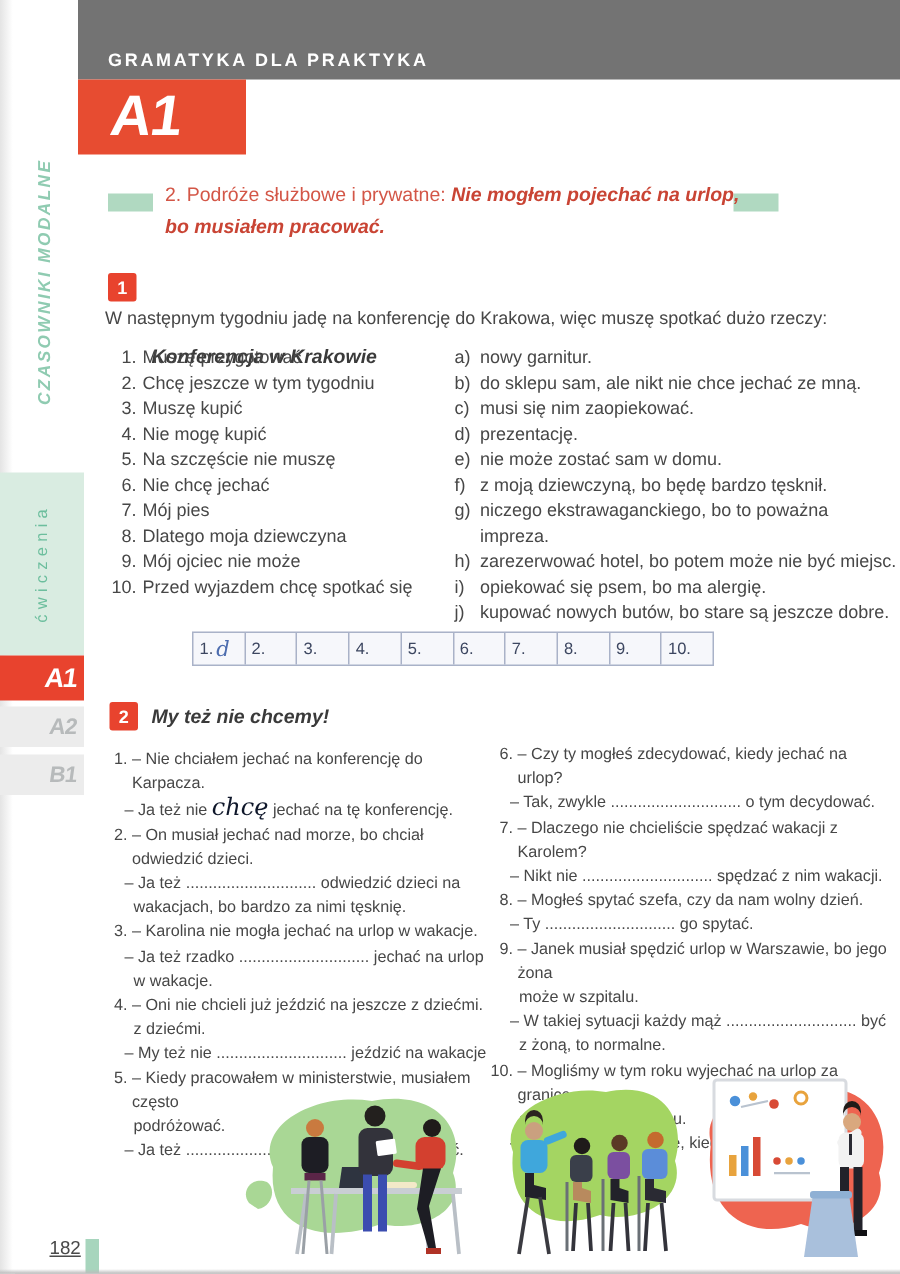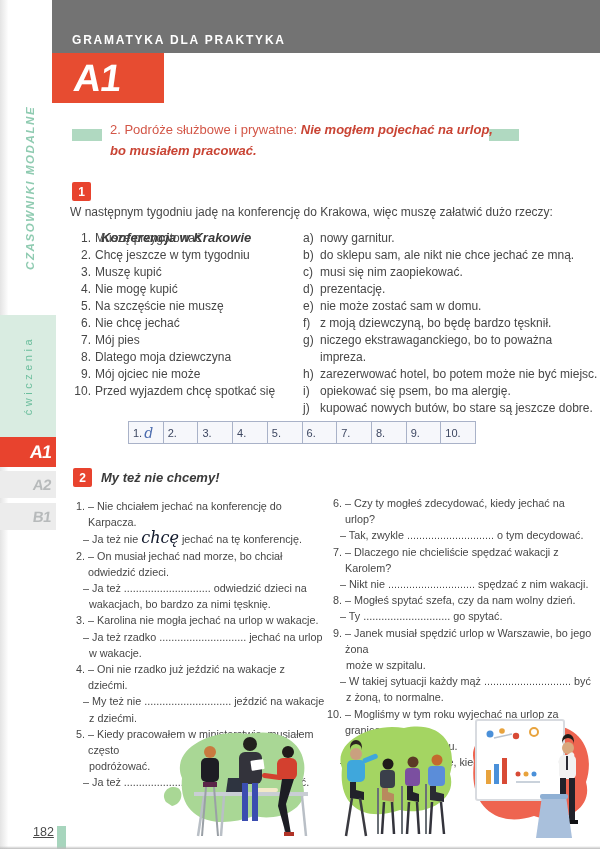--- a/index.html
+++ b/index.html
@@ -108,21 +108,21 @@
 
   <div class="abs accent accent-l"></div>
   <div class="abs accent accent-r"></div>
   <div class="abs lesson-title">
     <div><span class="t-red">2. Podróże służbowe i prywatne: </span><span class="t-hl">Nie mogłem pojechać na urlop,</span></div>
     <div class="t-hl">bo musiałem pracować.</div>
   </div>
 
   <div class="abs ex-sq ex1-sq">1</div>
   <div class="abs ex-title ex1-title">Konferencja w Krakowie</div>
-  <div class="abs instruction">W następnym tygodniu jadę na konferencję do Krakowa, więc muszę załatwić dużo rzeczy:</div>
+  <div class="abs instruction">W następnym tygodniu jadę na konferencję do Krakowa, więc muszę spotkać dużo rzeczy:</div>
 
   <div class="abs mcol mcol-l">
     <div class="mrow">
         <span class="mn">1.</span>
         <span>Muszę przygotować</span>
       </div>
     <div class="mrow">
         <span class="mn">2.</span>
         <span>Chcę jeszcze w tym tygodniu</span>
       </div>
@@ -262,24 +262,24 @@
     <div class="line r">– Ja też ............................. odwiedzić dzieci na</div>
     <div class="line c">wakacjach, bo bardzo za nimi tęsknię.</div>
     <div class="line q">
         <span class="qn">3.</span>
         <span>– Karolina nie mogła jechać na urlop w wakacje.</span>
       </div>
     <div class="line r">– Ja też rzadko ............................. jechać na urlop</div>
     <div class="line c">w wakacje.</div>
     <div class="line q">
         <span class="qn">4.</span>
-        <span>– Oni nie rzadko już jeździć na wakacje z dziećmi.</span>
-      </div>
+        <span>– Oni nie chcieli już jeździć na jeszcze z dziećmi.</span>
+      </div>
+    <div class="line c">z dziećmi.</div>
     <div class="line r">– My też nie ............................. jeździć na wakacje</div>
-    <div class="line c">z dziećmi.</div>
     <div class="line q">
         <span class="qn">5.</span>
         <span>– Kiedy pracowałem w ministerstwie, musiałem często</span>
       </div>
     <div class="line c">podróżować.</div>
     <div class="line r">– Ja też ............................. często podróżować.</div>
   </div>
 
   <div class="abs ecol ecol-r">
     <div class="line q">

